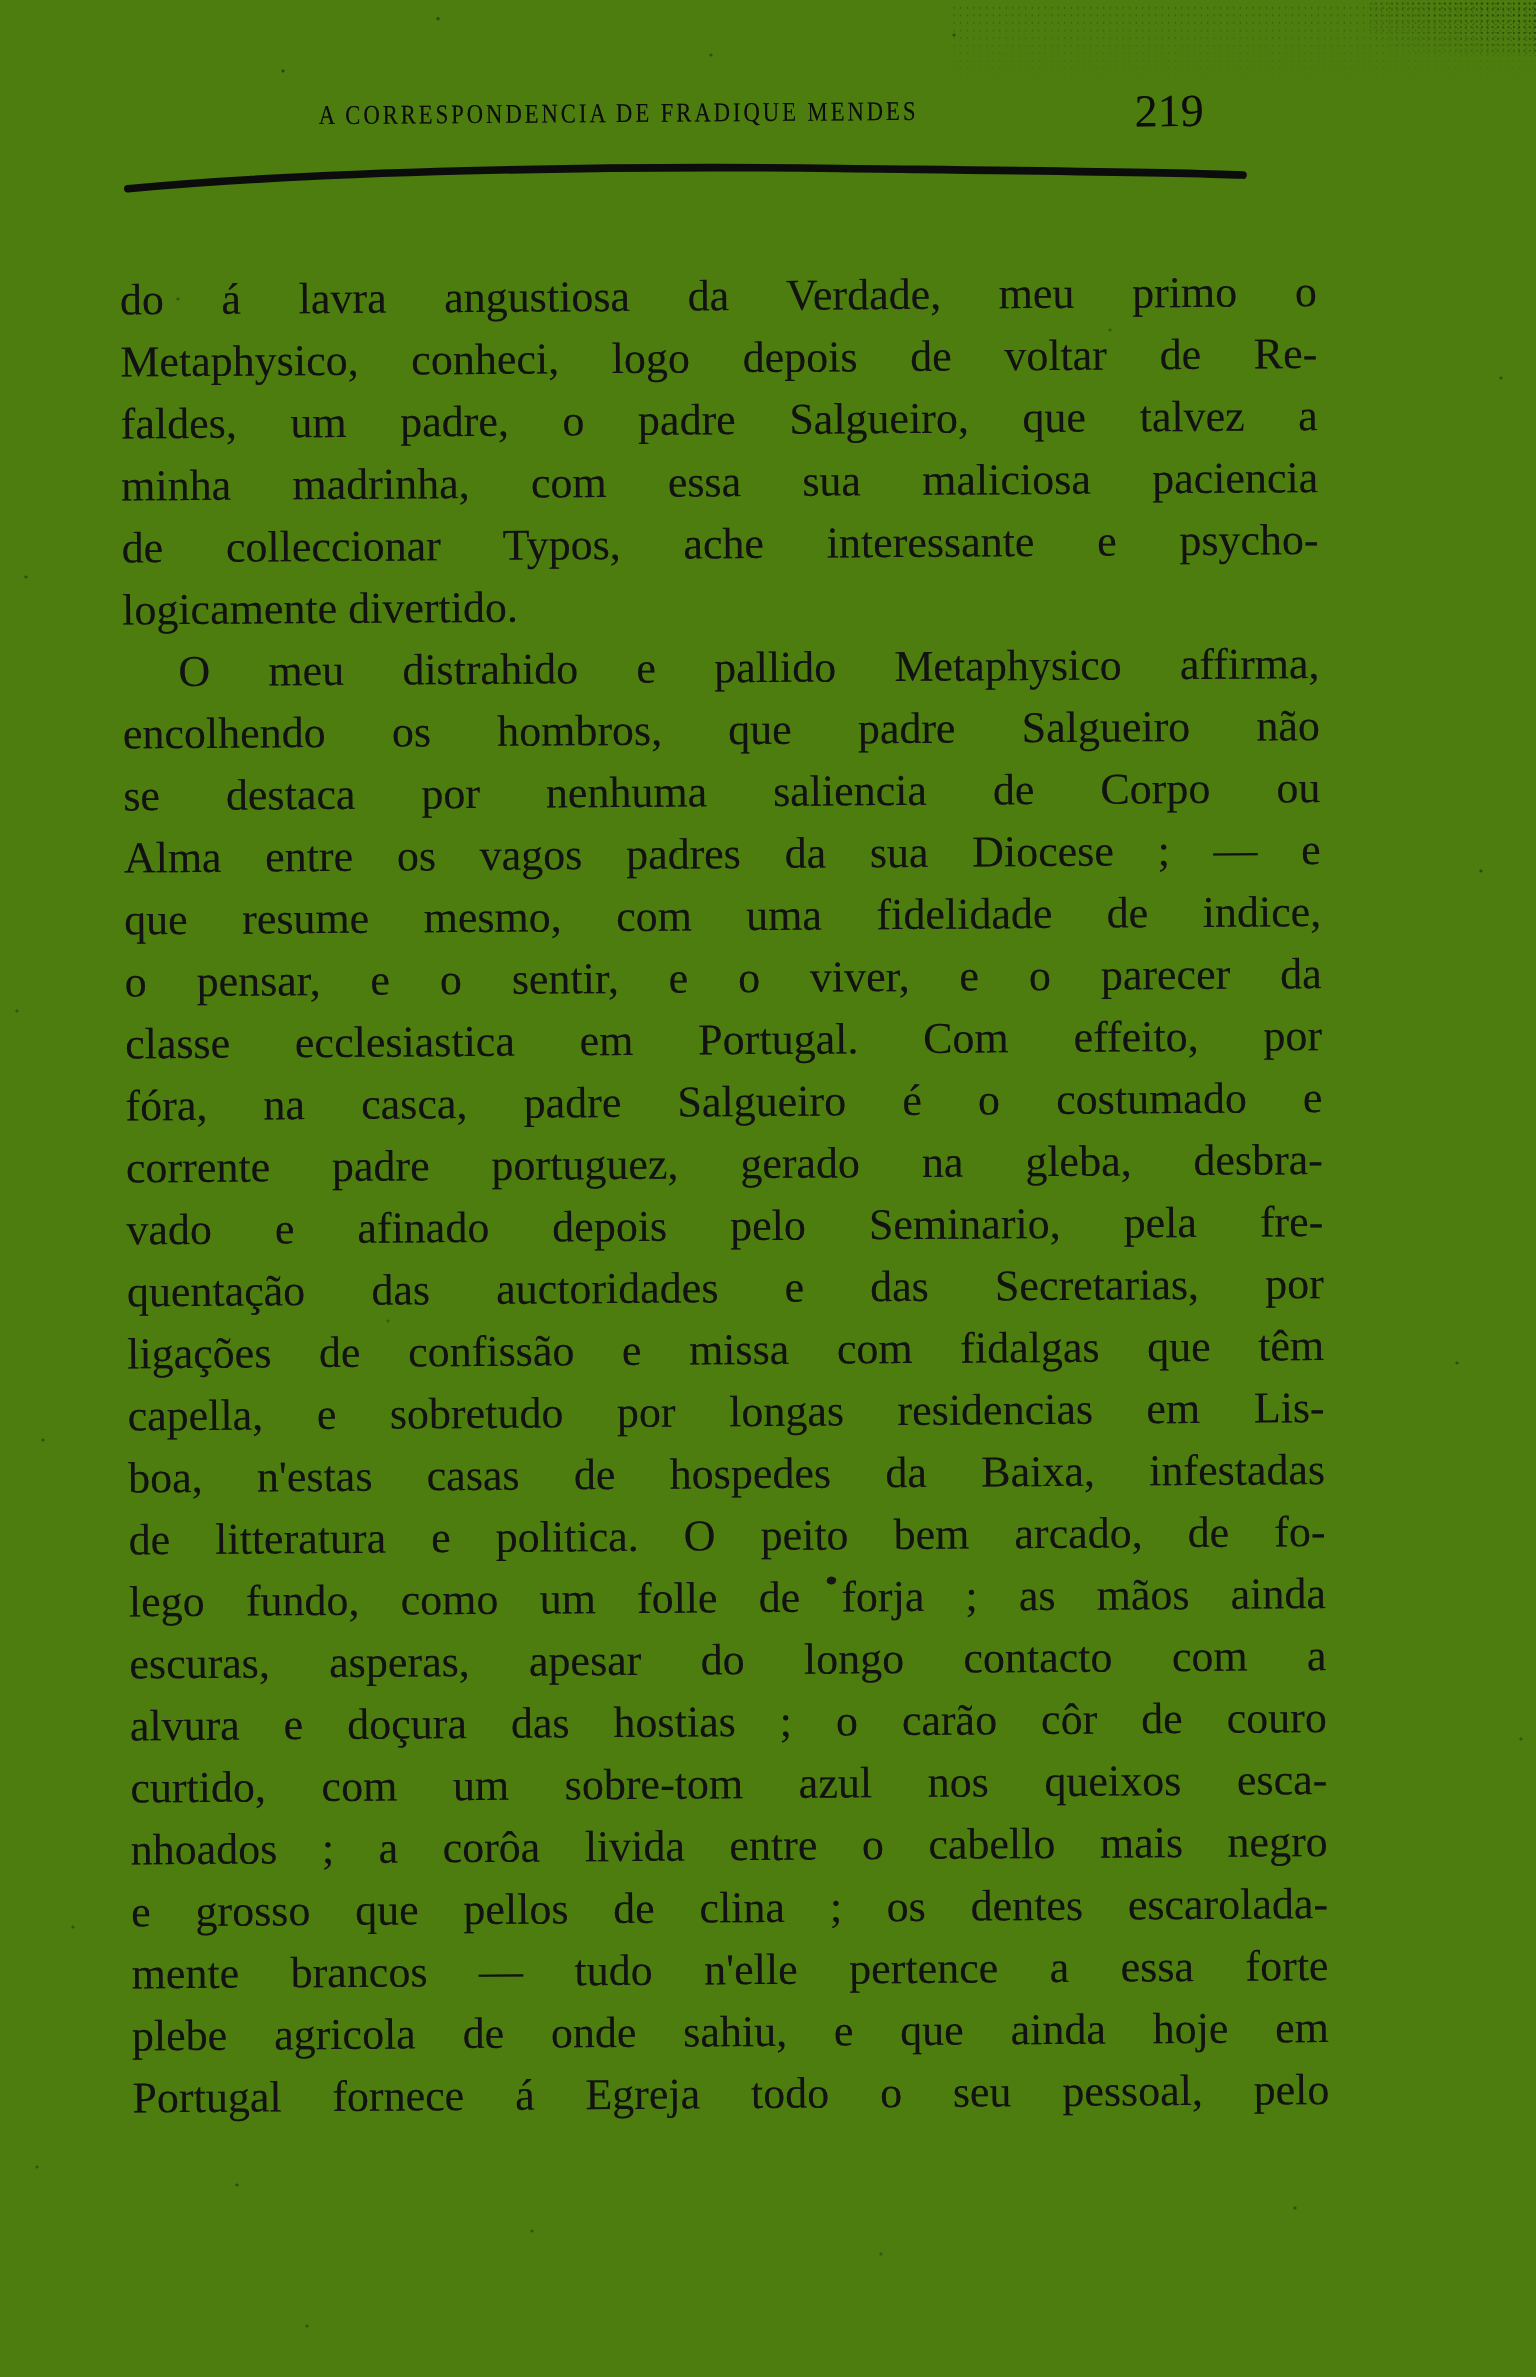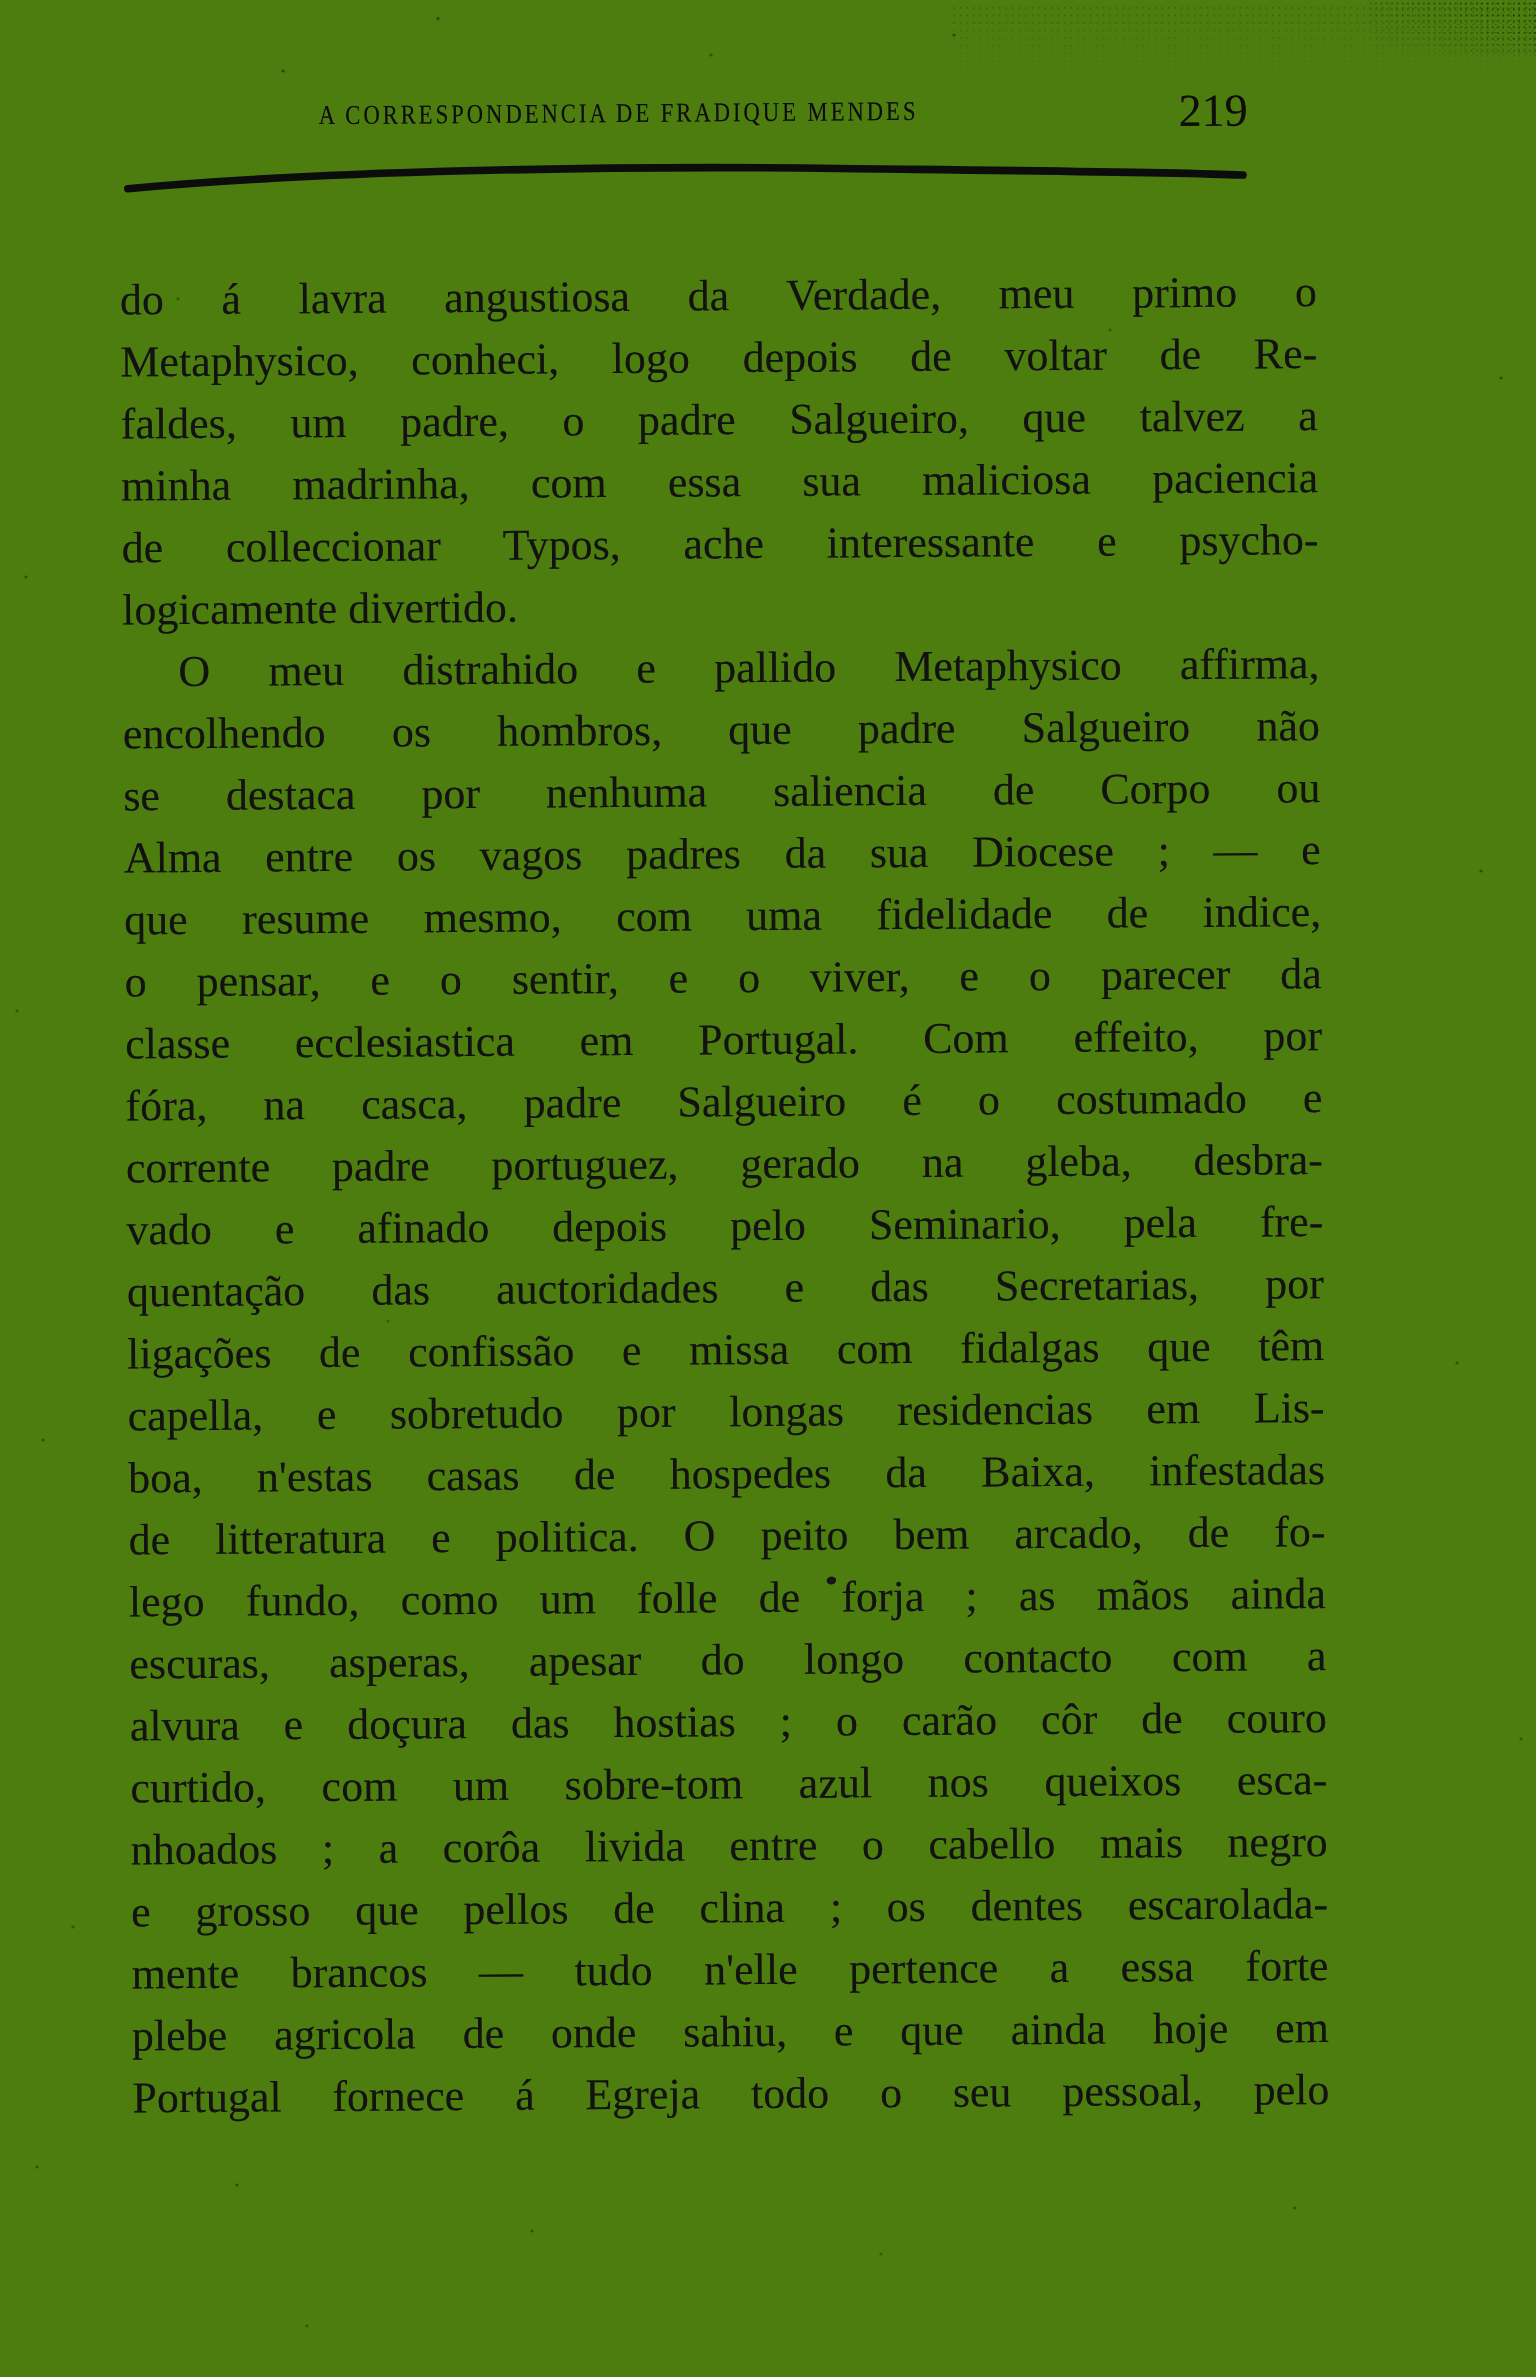--- a/index.html
+++ b/index.html
@@ -31,21 +31,20 @@
     color: #0d0d0d;
     text-shadow: 0 0 0.6px rgba(0,0,0,.4);
   }
   .page-number {
     position: absolute;
     left: 1142px;
     top: 87px;
     font-size: 46px;
     color: #0d0d0d;
     text-shadow: 0 0 0.6px rgba(0,0,0,.4);
-    margin-left: 44px;
   }
   .rule { position: absolute; left: 130px; top: 162px; }
   
   .text {
     position: absolute;
     left: 126px;
     top: 265px;
     width: 1197px;
     font-size: 44px;
     line-height: 62px;

